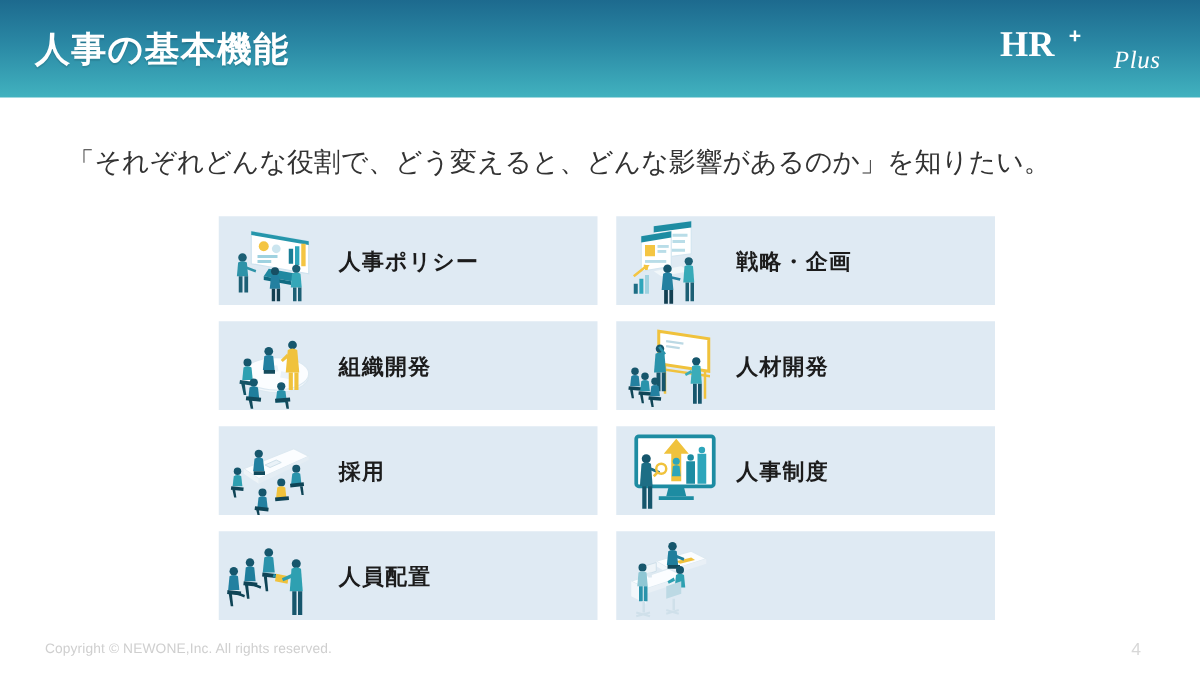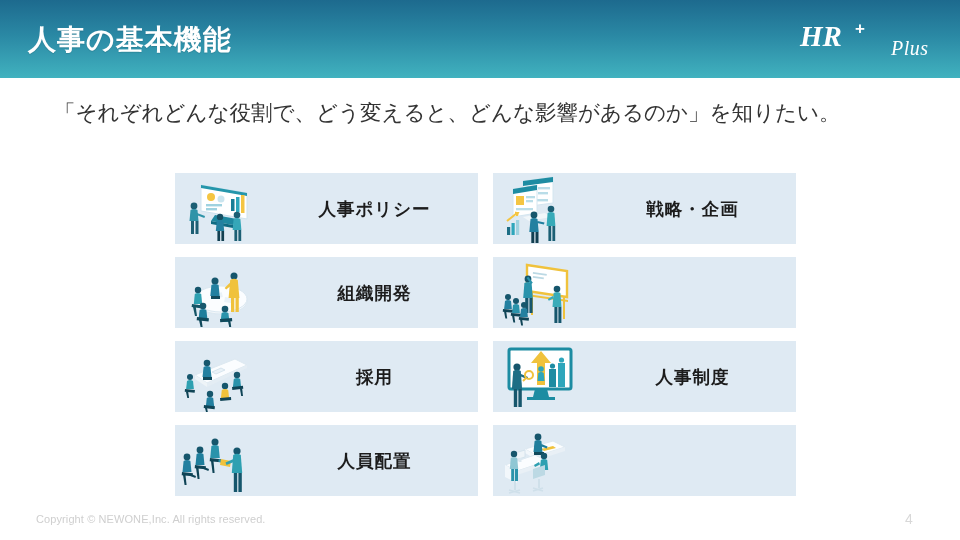--- a/index.html
+++ b/index.html
@@ -22,36 +22,36 @@
   }
   
   .logo{
     position:absolute;right:48px;top:22px;
     width:112px;height:44px;
   }
   .logo-hr{
     position:absolute;left:0;top:0;
     font-family:"Liberation Serif","DejaVu Serif",serif;
     font-weight:bold;font-size:29px;color:#ffffff;
-    letter-spacing:0px;line-height:29px;font-style:italic;
+    letter-spacing:0px;line-height:29px;
   }
   .logo-plus{
     position:absolute;left:55px;top:-2px;
     font-family:"Liberation Sans",sans-serif;
     font-weight:bold;font-size:17px;color:#ffffff;line-height:17px;
   }
   .logo-plus-word{
     position:absolute;left:51px;top:16px;
     font-family:"Liberation Serif","DejaVu Serif",serif;
     font-style:italic;font-size:20px;color:#ffffff;
     line-height:20px;letter-spacing:.5px;margin-left:40px;
   }
   
   .subtitle{
-    position:absolute;left:40px;top:99px;width:888px;
+    position:absolute;left:40px;top:116px;width:888px;
     font-size:21.5px;line-height:1.38;color:#333333;
     text-indent:14px;
   }
   
   .grid{
     position:absolute;left:175px;top:173px;
     width:621px;
     display:grid;
     grid-template-columns:303px 303px;
     grid-template-rows:71px 71px 71px 71px;
@@ -62,21 +62,21 @@
     background:#dfeaf3;
     display:flex;align-items:center;
     position:relative;
   }
   .card-art{
     width:96px;height:71px;flex:0 0 96px;
     position:relative;
   }
   .card-art svg{position:absolute;left:0;top:0;}
   .card-label{
-    flex:1 1 auto;text-align:center;
+    flex:1 1 auto;text-align:left;
     font-size:17.5px;font-weight:bold;color:#1c1c1c;
     letter-spacing:1px;
   }
   
   .footer-copy{
     position:absolute;left:36px;top:513px;
     font-size:11px;color:#cfcfcf;letter-spacing:.1px;
   }
   .footer-page{
     position:absolute;left:905px;top:511px;
@@ -262,20 +262,21 @@
           </g>
           <g>
             <circle cx="31" cy="48" r="3" fill="#16566c"></circle>
             <path d="M28 52 q3 -2 6 0 l0.9 8 h-7.8 z" fill="#2380a0"></path>
             <rect x="26" y="60" width="10" height="2.8" fill="#0f4456" transform="rotate(5 26 60)"></rect>
             <path d="M27 62.5 l1.2 6 h1.8 l-0.8 -6 z" fill="#0f4456"></path>
           </g>
         </g>
       </svg>
     </div>
+    <div class="card-label">人材開発</div>
   </div>
 
   <div class="card">
     <div class="card-art">
       <svg width="96" height="71" viewBox="0 0 96 71">
         <g>
 
           <path d="M20 34 L60 18 L72 24 L32 42 Z" fill="#fbfdff" stroke="#dde9f1" stroke-width="1"></path>
           <path d="M20 34 L32 42 L32 46 L20 38 Z" fill="#eef4f8"></path>
           <path d="M32 42 L72 24 L72 27 L32 46 Z" fill="#e4edf4"></path>

